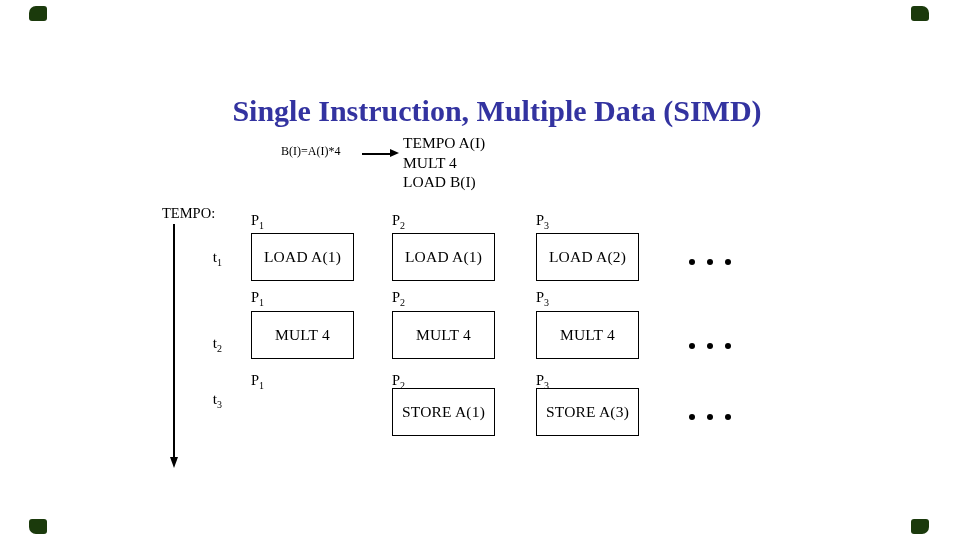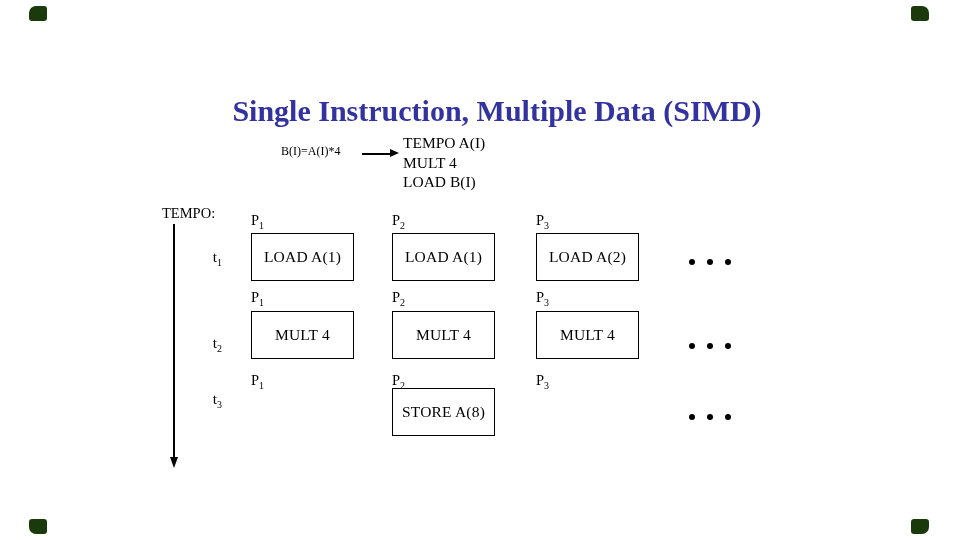--- a/index.html
+++ b/index.html
@@ -130,21 +130,24 @@
   <div class="dots d1">
       <div class="dot"></div>
       <div class="dot"></div>
       <div class="dot"></div>
     </div>
 
   <div class="pheader c0 hr2"><span>P</span><sub>1</sub></div>
   <div class="pheader c1 hr2"><span>P</span><sub>2</sub></div>
   <div class="pheader c2 hr2"><span>P</span><sub>3</sub></div>
   <div class="box c1 br2">
-      <span>STORE A(8)</span>
+      <span>STORE A(1)</span>
+    </div>
+  <div class="box c2 br2">
+      <span>STORE A(3)</span>
     </div>
   <div class="dots d2">
       <div class="dot"></div>
       <div class="dot"></div>
       <div class="dot"></div>
     </div>
 
 </div>
 
 </body></html>

